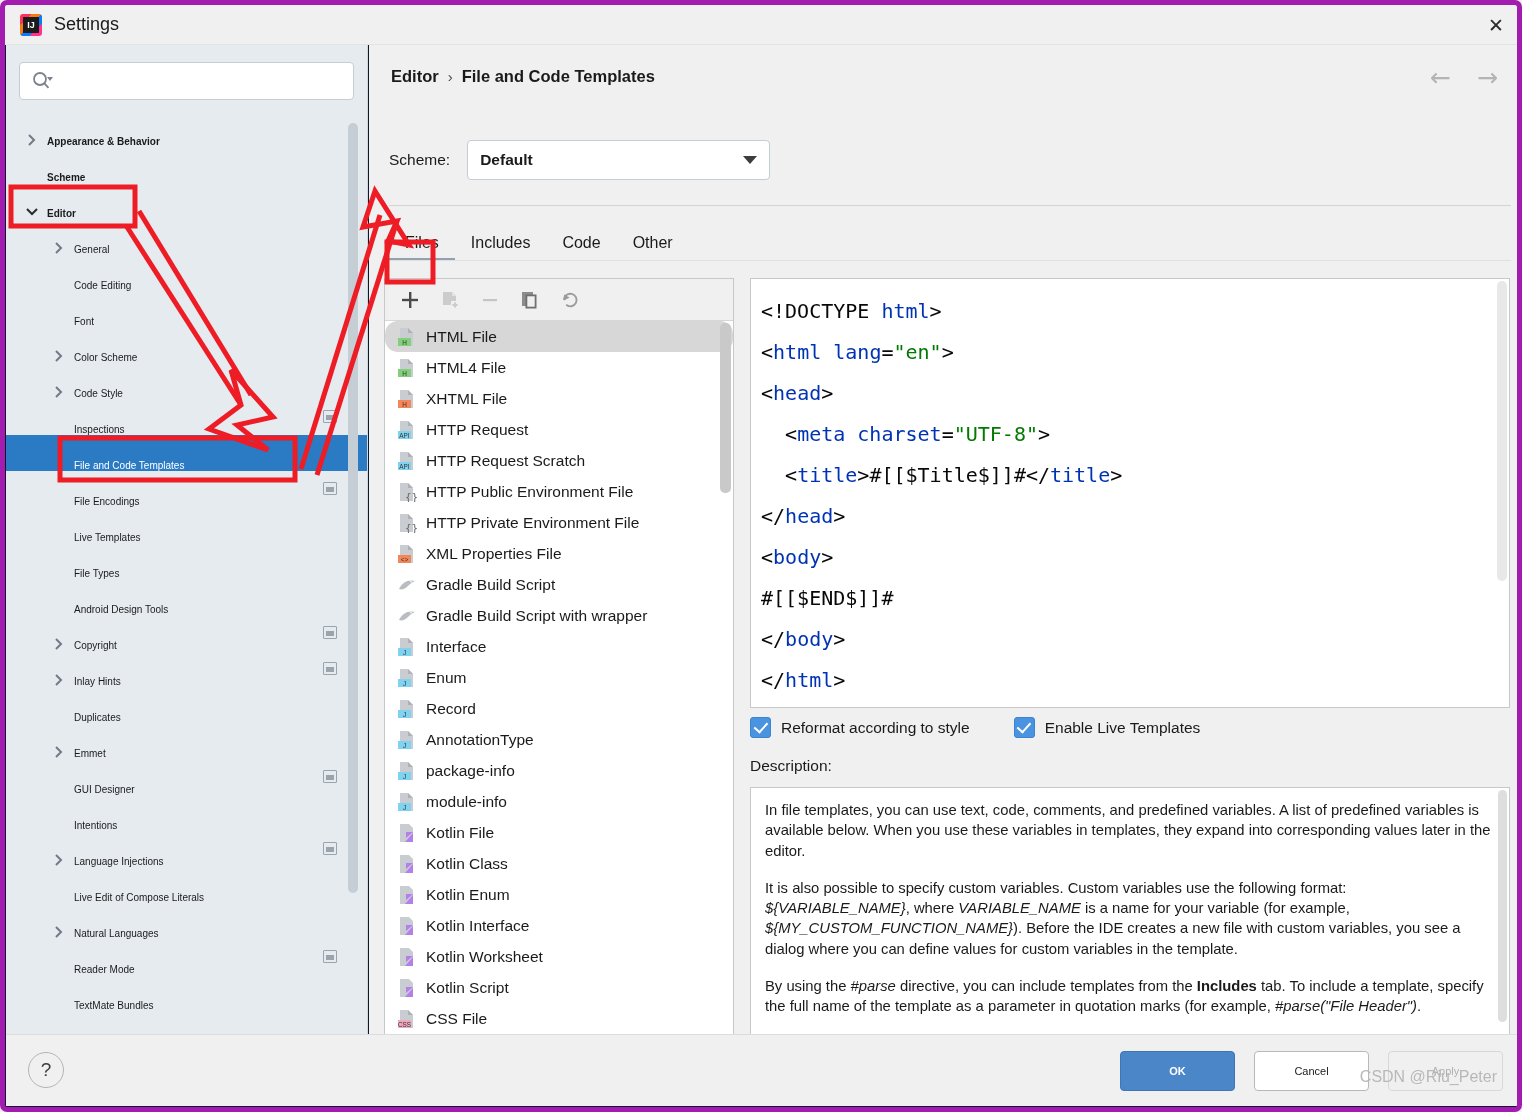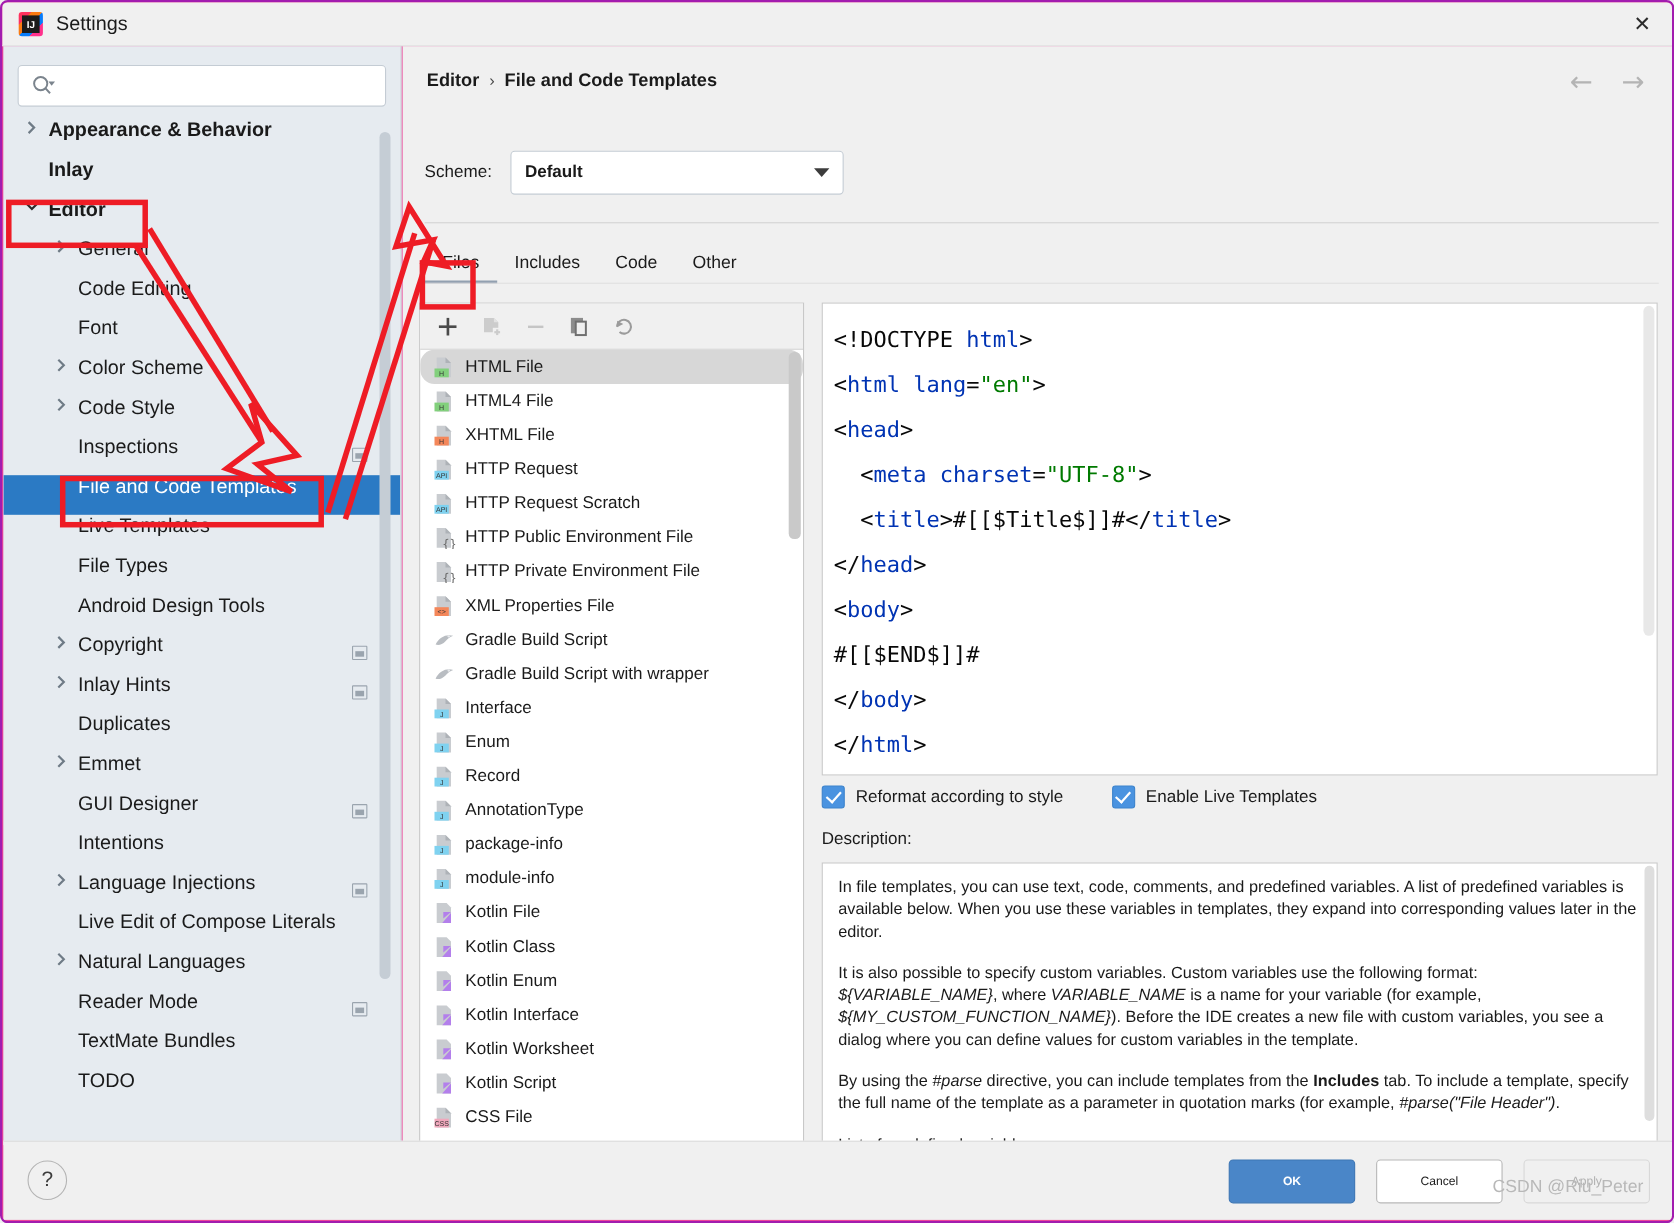--- a/index.html
+++ b/index.html
@@ -6,22 +6,22 @@
   html, body {
     margin: 0; padding: 0;
     width: 1522px; height: 1112px;
     overflow: hidden;
     font-family: "Liberation Sans", sans-serif;
     background: #f0f0f0;
   }
   #app {
     position: relative;
     width: 1522px; height: 1112px;
-    background: #ec4899;
-    border: 2px solid #a21caf;
+    background: #0f172a;
+    border: 5px solid #a21caf;
     border-radius: 7px;
     overflow: hidden;
   }
 
   
   .titlebar {
     position: absolute; left: 0; top: 0; width: 1522px; height: 40px;
     background: #f0f0f0;
     display: flex; align-items: center;
     border-bottom: 1px solid #e3e3e3;
@@ -80,22 +80,22 @@
 
   .tree {
     margin-top: 11px;
     position: relative;
     height: 930px;
     overflow: hidden;
   }
   .tree-row {
     position: relative;
     height: 36px;
-    display: flex; align-items: flex-start;
-    font-size: 18px; color: #1a1a1a;
+    display: flex; align-items: flex-end;
+    font-size: 10px; color: #1a1a1a;
     cursor: default;
     padding-right: 28px;
   }
   .tree-row.selected { background: #2b7ac4; color: #ffffff; }
   .tree-row .chev {
     width: 15px; height: 15px; flex: none;
     margin-left: 0px;
     display: flex; align-items: center; justify-content: center;
   }
   .tree-row .chev svg { display: block; }
@@ -345,21 +345,21 @@
     <div class="tree" id="tree">
         <div class="tree-row lv0 bold">
           <span class="chev">
             <svg width="11" height="14" viewBox="0 0 11 14">
               <polyline points="3,2 8,7 3,12" fill="none" stroke="#6f7b86" stroke-width="2"></polyline>
             </svg>
           </span>
           <span class="lbl">Appearance &amp; Behavior</span>
         </div>
         <div class="tree-row lv0 nochev bold">
-          <span class="lbl">Inlay</span>
+          <span class="lbl">Scheme</span>
         </div>
         <div class="tree-row lv0 bold">
           <span class="chev">
             <svg width="14" height="11" viewBox="0 0 14 11">
               <polyline points="2,3 7,8 12,3" fill="none" stroke="#2b2b2b" stroke-width="2"></polyline>
             </svg>
           </span>
           <span class="lbl">Editor</span>
         </div>
         <div class="tree-row lv1">
@@ -391,20 +391,24 @@
             </svg>
           </span>
           <span class="lbl">Code Style</span>
         </div>
         <div class="tree-row lv1 nochev">
           <span class="lbl">Inspections</span>
           <span class="extra-icon"></span>
         </div>
         <div class="tree-row lv1 nochev selected">
           <span class="lbl">File and Code Templates</span>
+        </div>
+        <div class="tree-row lv1 nochev">
+          <span class="lbl">File Encodings</span>
+          <span class="extra-icon"></span>
         </div>
         <div class="tree-row lv1 nochev">
           <span class="lbl">Live Templates</span>
         </div>
         <div class="tree-row lv1 nochev">
           <span class="lbl">File Types</span>
         </div>
         <div class="tree-row lv1 nochev">
           <span class="lbl">Android Design Tools</span>
         </div>

